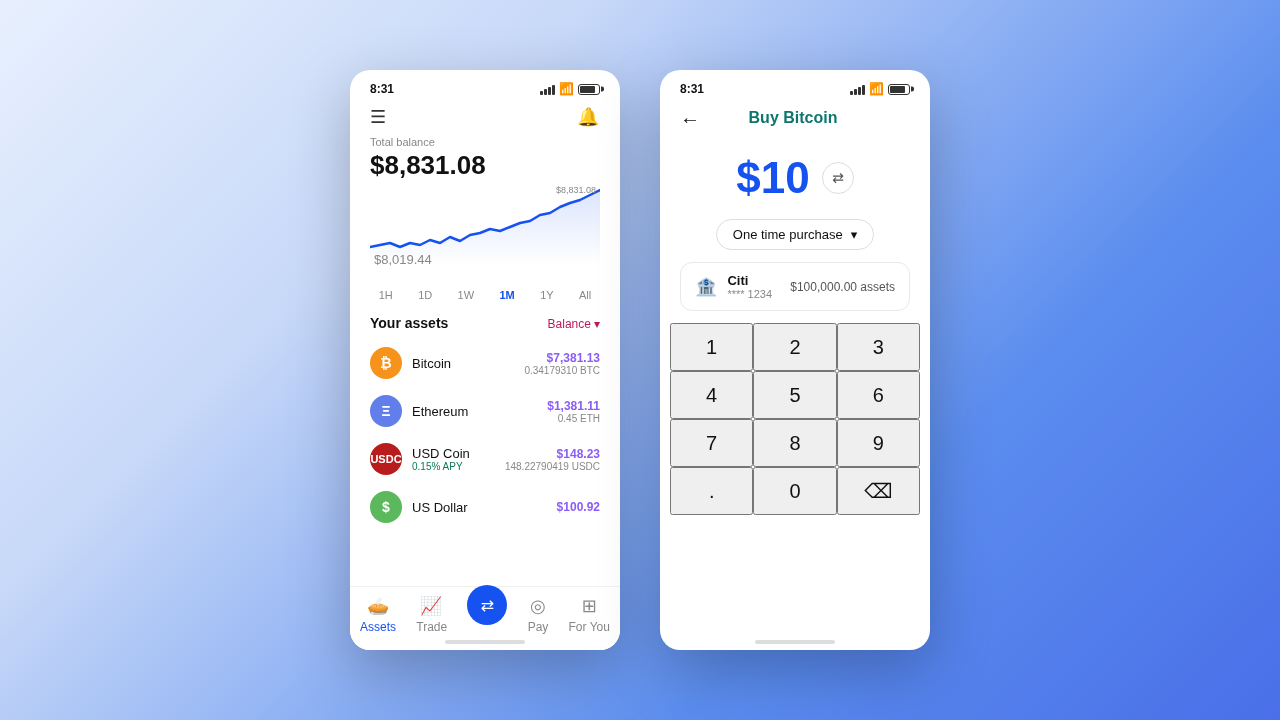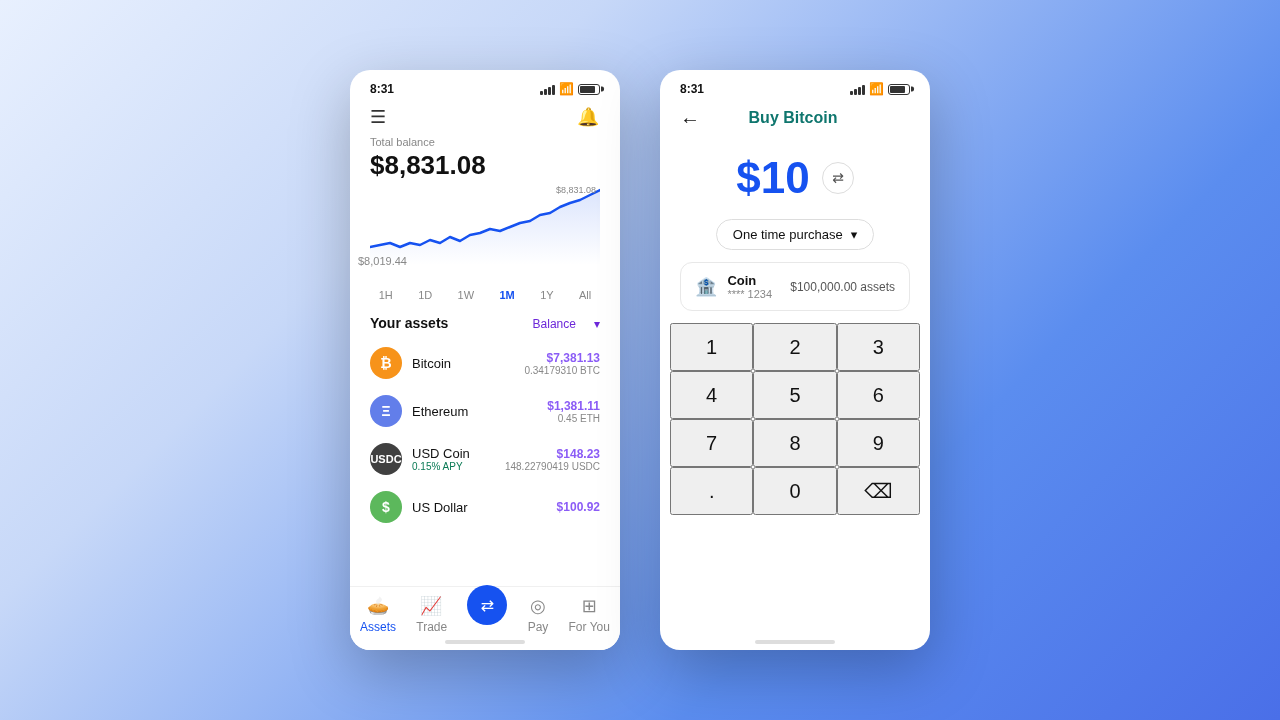--- a/index.html
+++ b/index.html
@@ -130,22 +130,22 @@
     .chart-max-label {
       position: absolute;
       top: 0;
       right: 24px;
       font-size: 9px;
       color: #888;
     }
     .chart-min-label {
       position: absolute;
       bottom: 18px;
-      left: 8px;
-      font-size: 11px;
+      left: 24px;
+      font-size: 13px;
       color: #888;
     }
     .chart-svg {
       width: 100%;
       height: 80px;
     }
 
     .time-filters {
       display: flex;
       justify-content: space-around;
@@ -169,23 +169,23 @@
       padding: 4px 20px 8px;
     }
     .assets-title {
       font-size: 14px;
       font-weight: 700;
       color: #111;
     }
     .balance-dropdown {
       display: flex;
       align-items: center;
-      gap: 18px;
+      gap: 3px;
       font-size: 12px;
-      color: #6d28d9;
+      color: #be185d;
       cursor: pointer;
     }
 
     .asset-list {
       padding: 0 20px;
     }
     .asset-item {
       display: flex;
       align-items: center;
       padding: 8px 0;
@@ -196,21 +196,21 @@
       height: 32px;
       border-radius: 50%;
       display: flex;
       align-items: center;
       justify-content: center;
       font-size: 16px;
       flex-shrink: 0;
     }
     .asset-icon-btc { background: #f7931a; }
     .asset-icon-eth { background: #627eea; }
-    .asset-icon-usdc { background: #404040; }
+    .asset-icon-usdc { background: #b91c1c; }
     .asset-icon-usd { background: #5cb85c; }
     .asset-name {
       flex: 1;
       font-size: 13px;
       font-weight: 500;
       color: #111;
     }
     .asset-apy {
       font-size: 10px;
       color: #0a7a55;
@@ -567,21 +567,21 @@
   <div class="purchase-type">
     <div class="purchase-dropdown">
       <span>One time purchase</span>
       <span>▾</span>
     </div>
   </div>
 
   <div class="payment-method">
     <span class="bank-icon">🏦</span>
     <div class="payment-info">
-      <div class="payment-name">Coin</div>
+      <div class="payment-name">Citi</div>
       <div class="payment-account">**** 1234</div>
     </div>
     <span class="payment-limit">$100,000.00 assets</span>
   </div>
 
   <div class="numpad">
     <button class="num-key">1</button>
     <button class="num-key">2</button>
     <button class="num-key">3</button>
     <button class="num-key">4</button>

